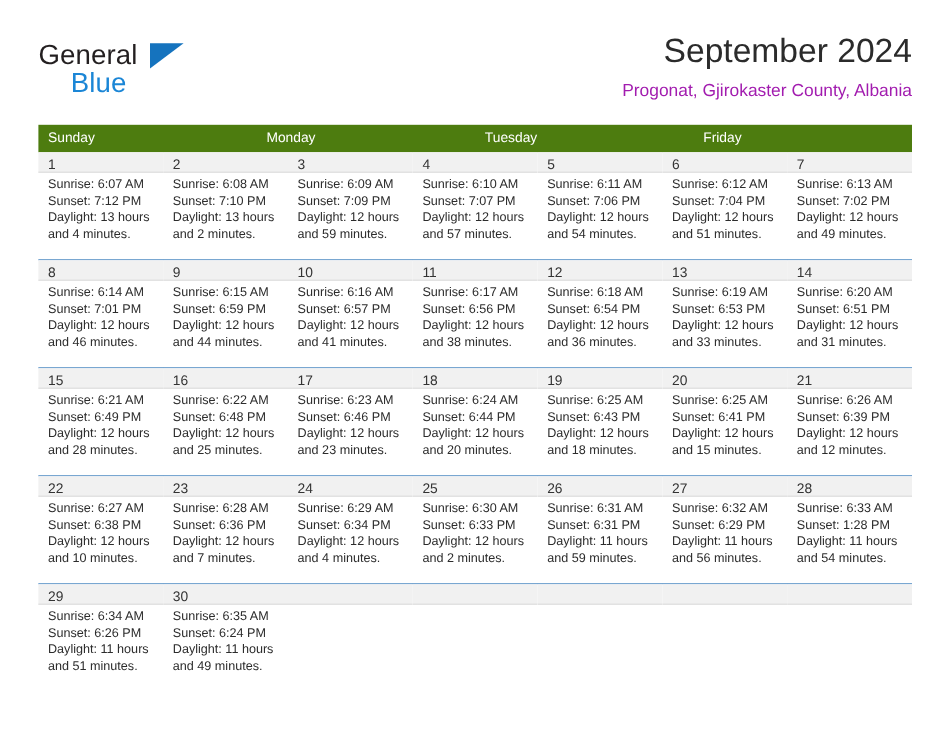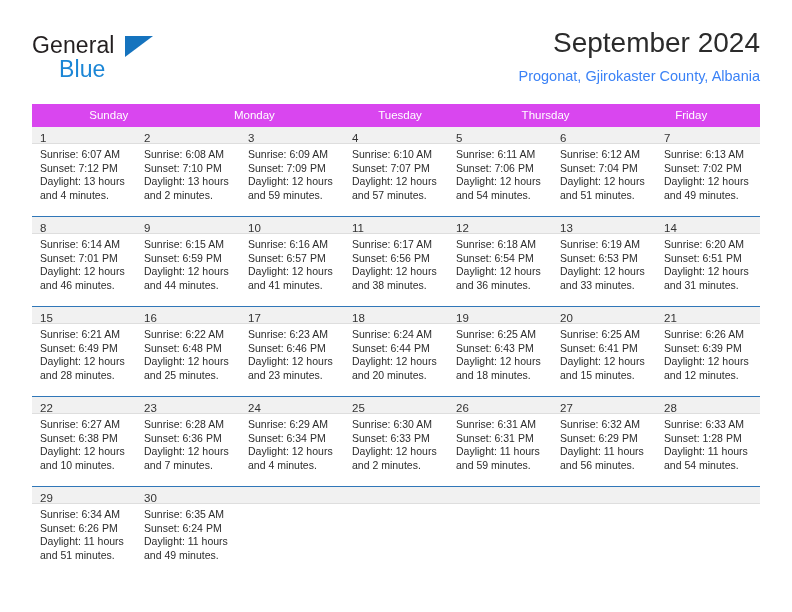--- a/index.html
+++ b/index.html
@@ -72,39 +72,38 @@
     text-align: right;
   }
   .cal-title {
     font-size: 28px;
     color: #2b2b2b;
     line-height: 34px;
     white-space: nowrap;
   }
   .cal-subtitle {
     font-size: 14.5px;
-    color: #3b82f6;
+    color: #a21caf;
     line-height: 20px;
     margin-top: 6px;
     white-space: nowrap;
   }
 
   
   .calendar {
     position: absolute;
     left: 32px;
     top: 104px;
     width: 728px;
   }
 
   .weekhead {
     display: flex;
     width: 100%;
-    background: #d946ef;
-    text-align: center;
+    background: #4d7c0f;
   }
   .weekhead .dayname {
     flex: 1 1 0;
     box-sizing: border-box;
     padding: 4px 0 5px 8px;
     font-size: 11.5px;
     color: #ffffff;
     line-height: 14px;
     white-space: nowrap;
     overflow: hidden;
@@ -176,21 +175,20 @@
     </div>
 
   </div>
 
   <div class="calendar">
 
     <div class="weekhead">
       <div class="dayname">Sunday</div>
       <div class="dayname">Monday</div>
       <div class="dayname">Tuesday</div>
-      <div class="dayname">Thursday</div>
       <div class="dayname">Friday</div>
     </div>
 
     <div id="weeks-host">
         <div class="week">
           <div class="cell">
             <div class="daynum-band"><span class="daynum">1</span></div>
             <div class="cell-body">
               <div class="ln">Sunrise: 6:07 AM</div>
               <div class="ln">Sunset: 7:12 PM</div>

